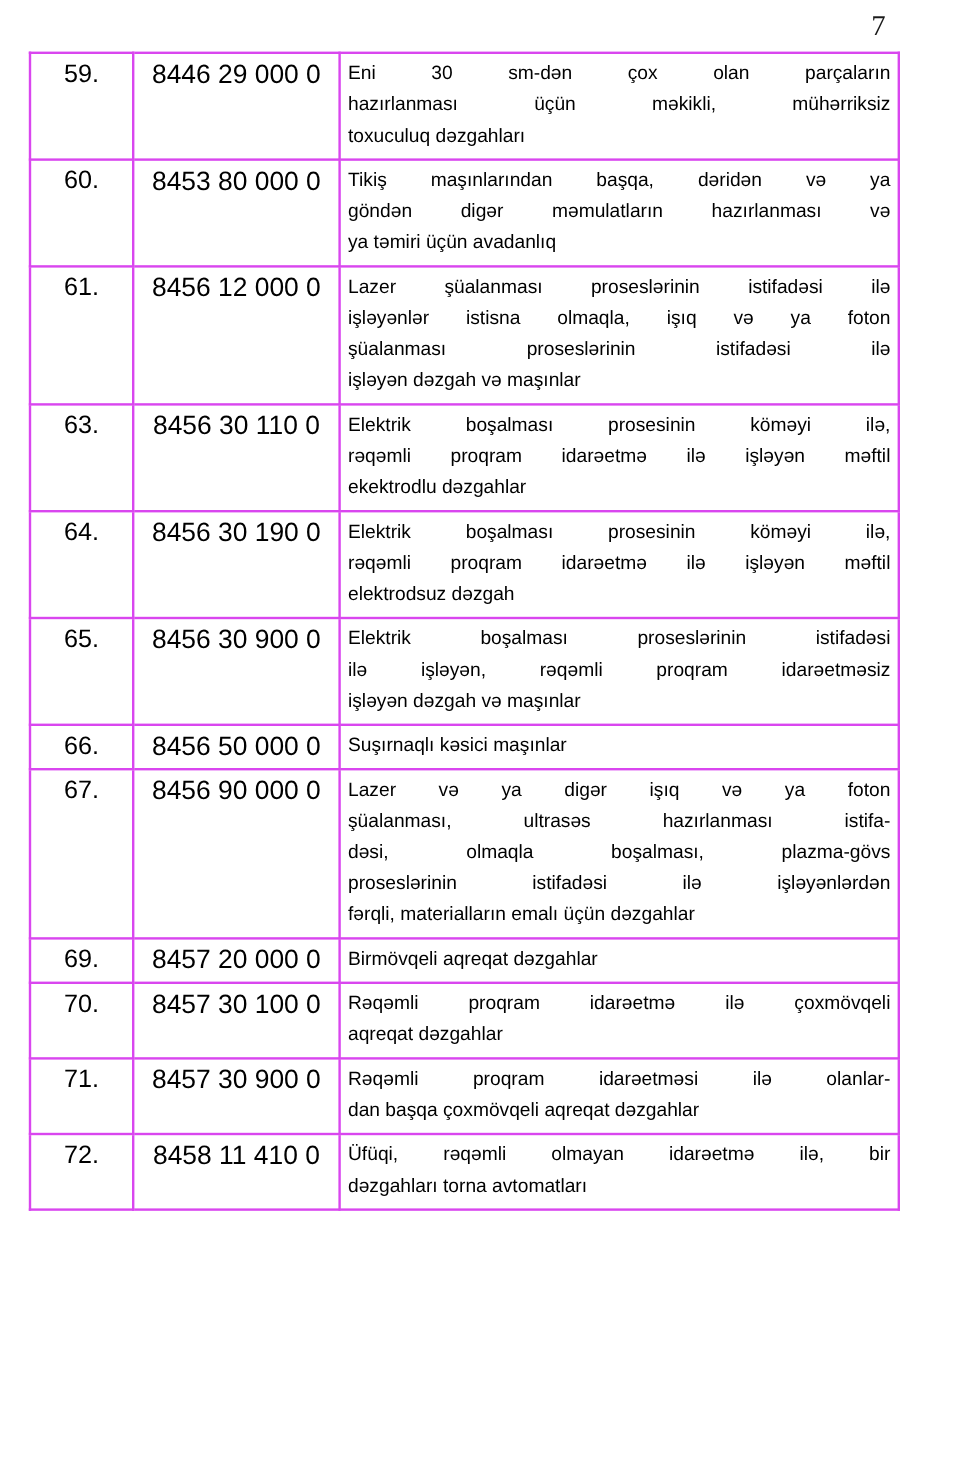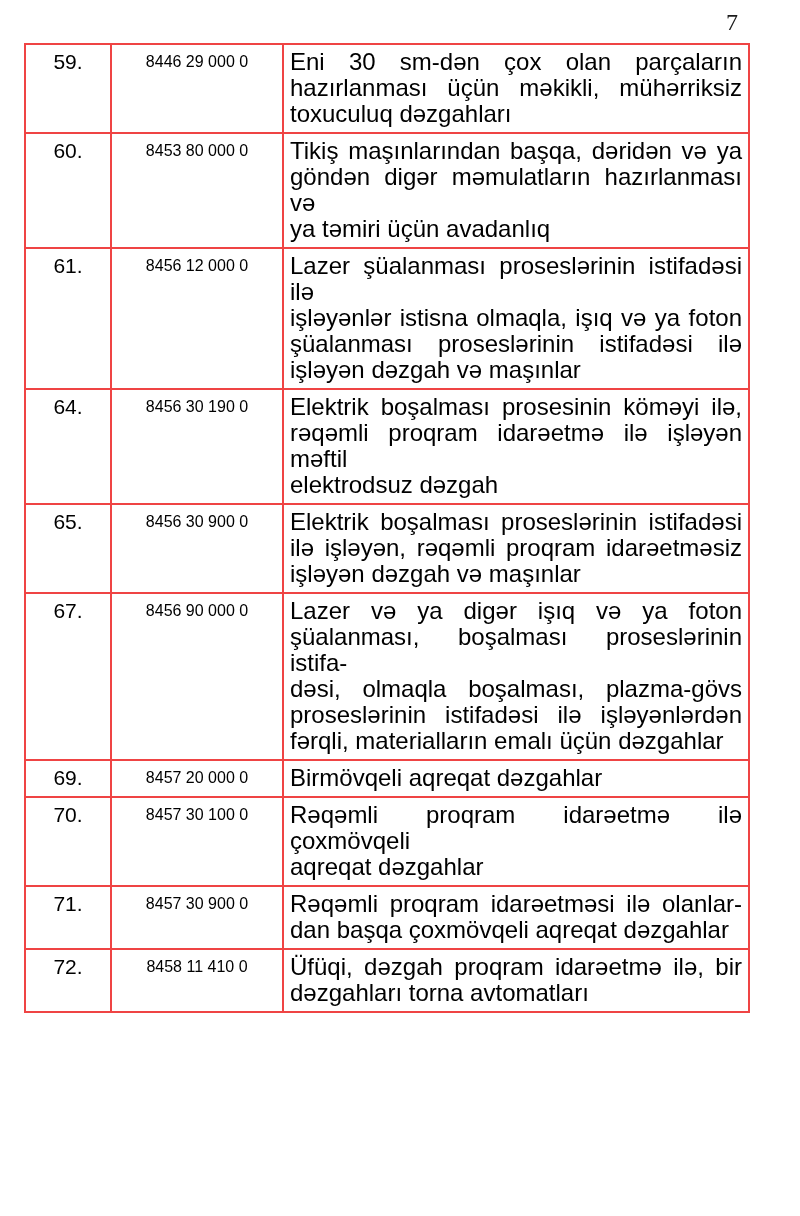--- a/index.html
+++ b/index.html
@@ -29,37 +29,37 @@
   }
   table.goods-table {
     position: absolute;
     left: 24px;
     top: 43px;
     width: 724px;
     border-collapse: collapse;
     table-layout: fixed;
   }
   table.goods-table td {
-    border: 2px solid #ef4444;
+    border: 2px solid #d946ef;
     vertical-align: top;
     padding: 4px 6px 5px 6px;
   }
   td.col-no {
     text-align: center;
     font-size: 21px;
     line-height: 26px;
   }
   td.col-code {
     text-align: center;
-    font-size: 16px;
+    font-size: 22px;
     line-height: 26px;
     white-space: nowrap;
   }
   td.col-desc {
-    font-size: 24px;
+    font-size: 16px;
     line-height: 26px;
     padding-left: 8px;
     padding-right: 8px;
   }
   .desc-line {
     text-align: justify;
     text-align-last: justify;
   }
   .desc-line.last {
     text-align: center;
@@ -100,43 +100,59 @@
         <td class="col-no">61.</td>
         <td class="col-code">8456 12 000 0</td>
         <td class="col-desc">
           <div class="desc-line">Lazer şüalanması proseslərinin istifadəsi ilə</div>
           <div class="desc-line">işləyənlər istisna olmaqla, işıq və ya foton</div>
           <div class="desc-line">şüalanması proseslərinin istifadəsi ilə</div>
           <div class="desc-line last">işləyən dəzgah və maşınlar</div>
         </td>
       </tr>
       <tr>
+        <td class="col-no">63.</td>
+        <td class="col-code">8456 30 110 0</td>
+        <td class="col-desc">
+          <div class="desc-line">Elektrik boşalması prosesinin köməyi ilə,</div>
+          <div class="desc-line">rəqəmli proqram idarəetmə ilə işləyən məftil</div>
+          <div class="desc-line last">ekektrodlu dəzgahlar</div>
+        </td>
+      </tr>
+      <tr>
         <td class="col-no">64.</td>
         <td class="col-code">8456 30 190 0</td>
         <td class="col-desc">
           <div class="desc-line">Elektrik boşalması prosesinin köməyi ilə,</div>
           <div class="desc-line">rəqəmli proqram idarəetmə ilə işləyən məftil</div>
           <div class="desc-line last">elektrodsuz dəzgah</div>
         </td>
       </tr>
       <tr>
         <td class="col-no">65.</td>
         <td class="col-code">8456 30 900 0</td>
         <td class="col-desc">
           <div class="desc-line">Elektrik boşalması proseslərinin istifadəsi</div>
           <div class="desc-line">ilə işləyən, rəqəmli proqram idarəetməsiz</div>
           <div class="desc-line last">işləyən dəzgah və maşınlar</div>
         </td>
       </tr>
       <tr>
+        <td class="col-no">66.</td>
+        <td class="col-code">8456 50 000 0</td>
+        <td class="col-desc">
+          <div class="desc-line last">Suşırnaqlı kəsici maşınlar</div>
+        </td>
+      </tr>
+      <tr>
         <td class="col-no">67.</td>
         <td class="col-code">8456 90 000 0</td>
         <td class="col-desc">
           <div class="desc-line">Lazer və ya digər işıq və ya foton</div>
-          <div class="desc-line">şüalanması, boşalması proseslərinin istifa-</div>
+          <div class="desc-line">şüalanması, ultrasəs hazırlanması istifa-</div>
           <div class="desc-line">dəsi, olmaqla boşalması, plazma-gövs</div>
           <div class="desc-line">proseslərinin istifadəsi ilə işləyənlərdən</div>
           <div class="desc-line last">fərqli, materialların emalı üçün dəzgahlar</div>
         </td>
       </tr>
       <tr>
         <td class="col-no">69.</td>
         <td class="col-code">8457 20 000 0</td>
         <td class="col-desc">
           <div class="desc-line last">Birmövqeli aqreqat dəzgahlar</div>
@@ -155,18 +171,18 @@
         <td class="col-code">8457 30 900 0</td>
         <td class="col-desc">
           <div class="desc-line">Rəqəmli proqram idarəetməsi ilə olanlar-</div>
           <div class="desc-line last">dan başqa çoxmövqeli aqreqat dəzgahlar</div>
         </td>
       </tr>
       <tr>
         <td class="col-no">72.</td>
         <td class="col-code">8458 11 410 0</td>
         <td class="col-desc">
-          <div class="desc-line">Üfüqi, dəzgah proqram idarəetmə ilə, bir</div>
+          <div class="desc-line">Üfüqi, rəqəmli olmayan idarəetmə ilə, bir</div>
           <div class="desc-line last">dəzgahları torna avtomatları</div>
         </td>
       </tr>
     </tbody>
 </table>
 
 </body></html>

